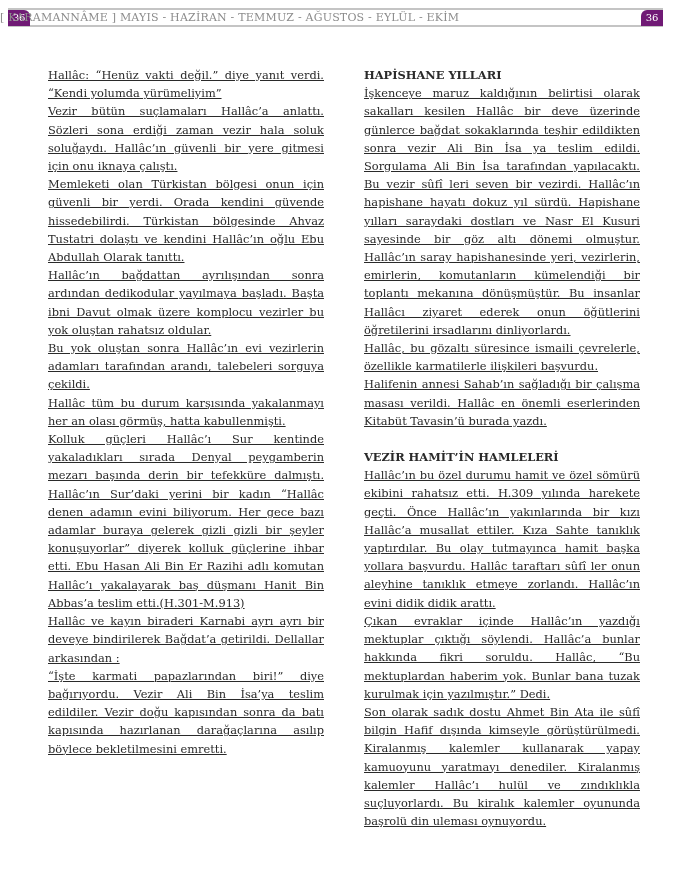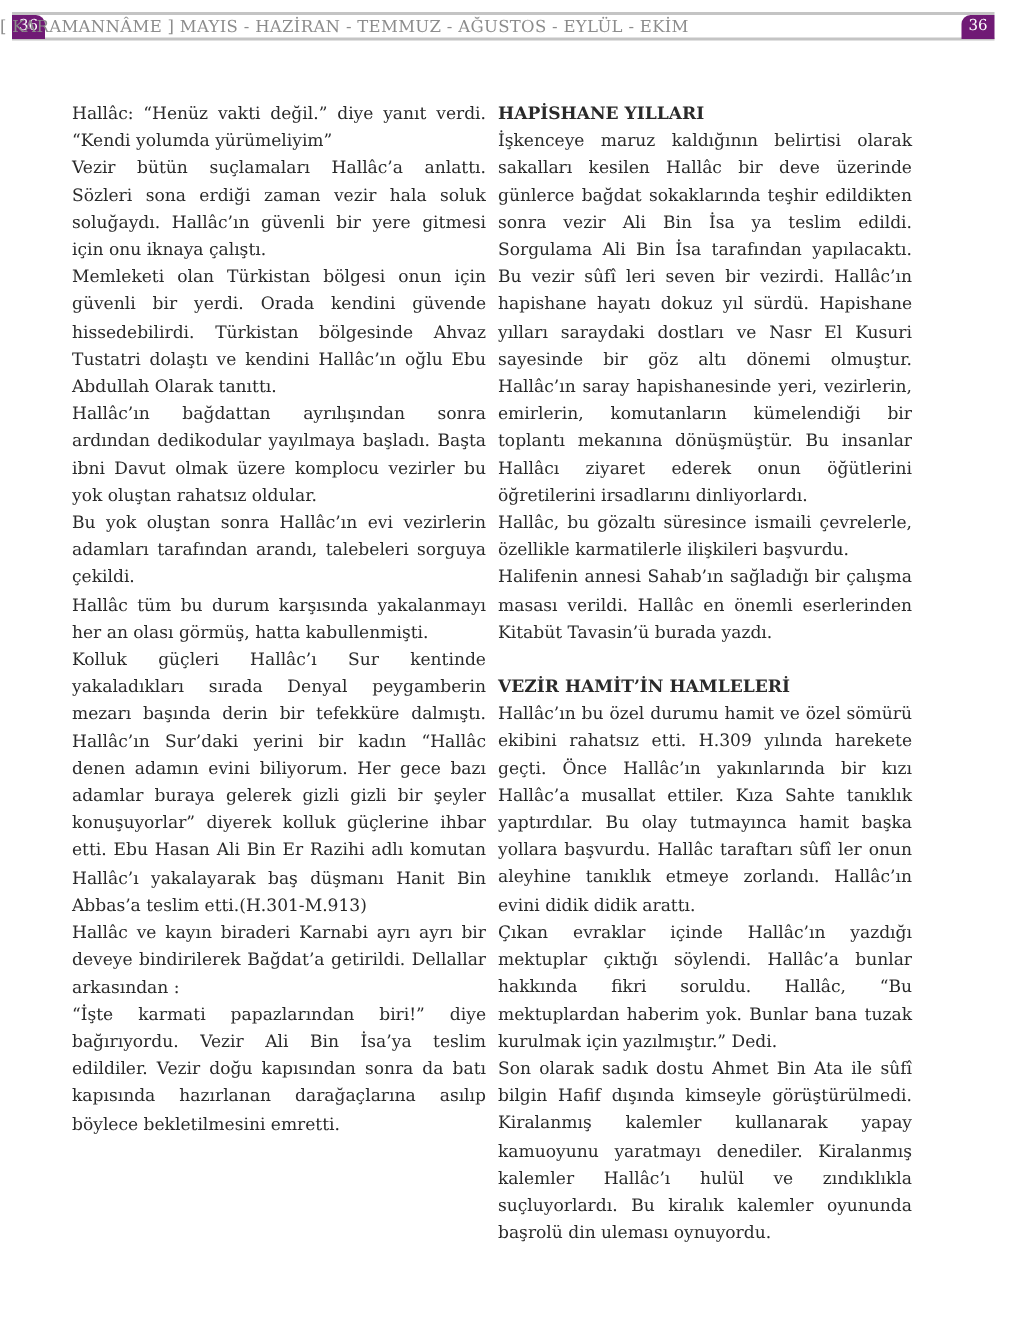--- a/index.html
+++ b/index.html
@@ -11,22 +11,22 @@
   .page-badge { position:absolute; top:10px; height:16px; width:22px; background:#701a75;
                 color:#fff; font-size:10px; line-height:16px; text-align:center;
                 font-family:"DejaVu Serif", serif; }
   .badge-left { left:8px; border-top-right-radius:6px; }
   .badge-right { left:641px; border-top-left-radius:6px; }
   .header-title { position:absolute; left:0; width:673px; top:10px; 
                   font-size:11px; line-height:16px; color:#8c8c8c; letter-spacing:0.2px;
                   font-family:"DejaVu Serif", serif; }
   .col { position:absolute; top:66px; font-size:11.4px; line-height:18.2px; text-align:justify; }
   .col-left { left:48px; width:276px; }
-  .col-right { left:332px; width:276px; }
-  .col p { margin:0; }
+  .col-right { left:364px; width:276px; }
+  .col p { margin:0;text-decoration:underline; }
   .col h3 { margin:0; font-size:11.4px; line-height:18.2px; font-weight:bold; color:#2a2a2a; }
   .gap { height:18px; }
 </style>
 </head>
 <body>
 
 <div class="header"></div>
 <div class="page-badge badge-left">36</div>
 <div class="header-title">[ KARAMANNÂME ] MAYIS - HAZİRAN - TEMMUZ - AĞUSTOS - EYLÜL - EKİM</div>
 <div class="page-badge badge-right">36</div>

